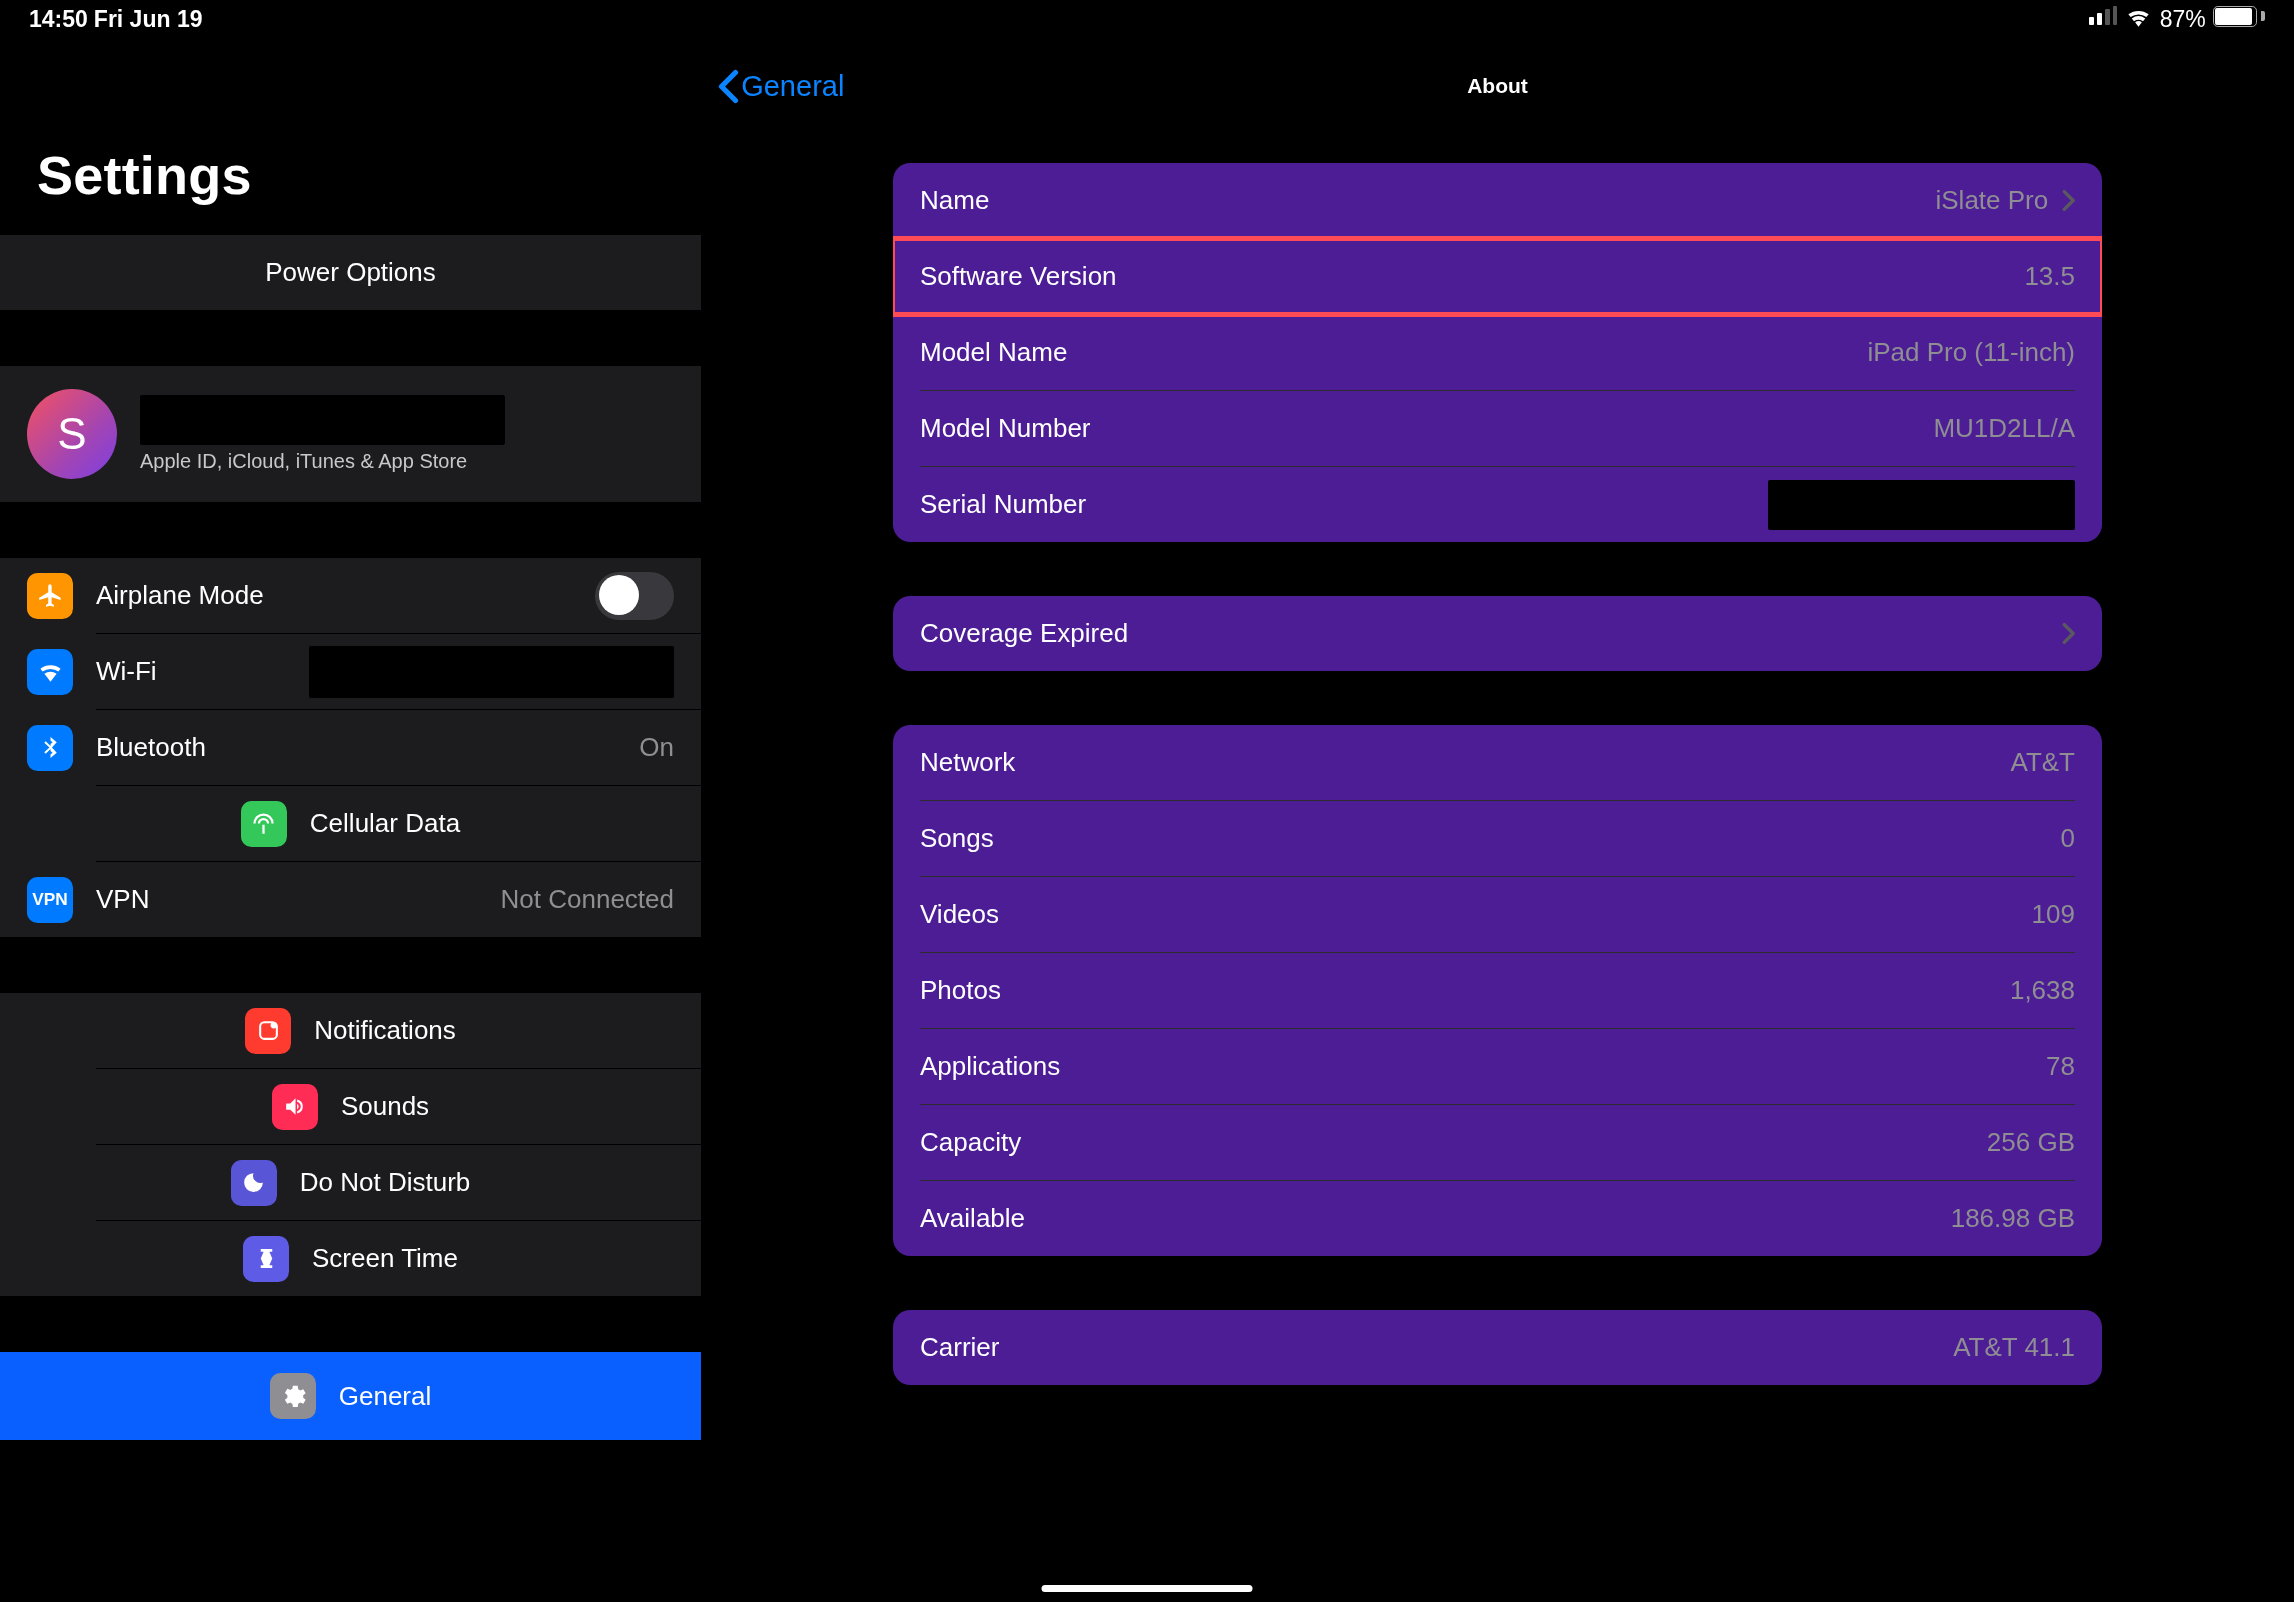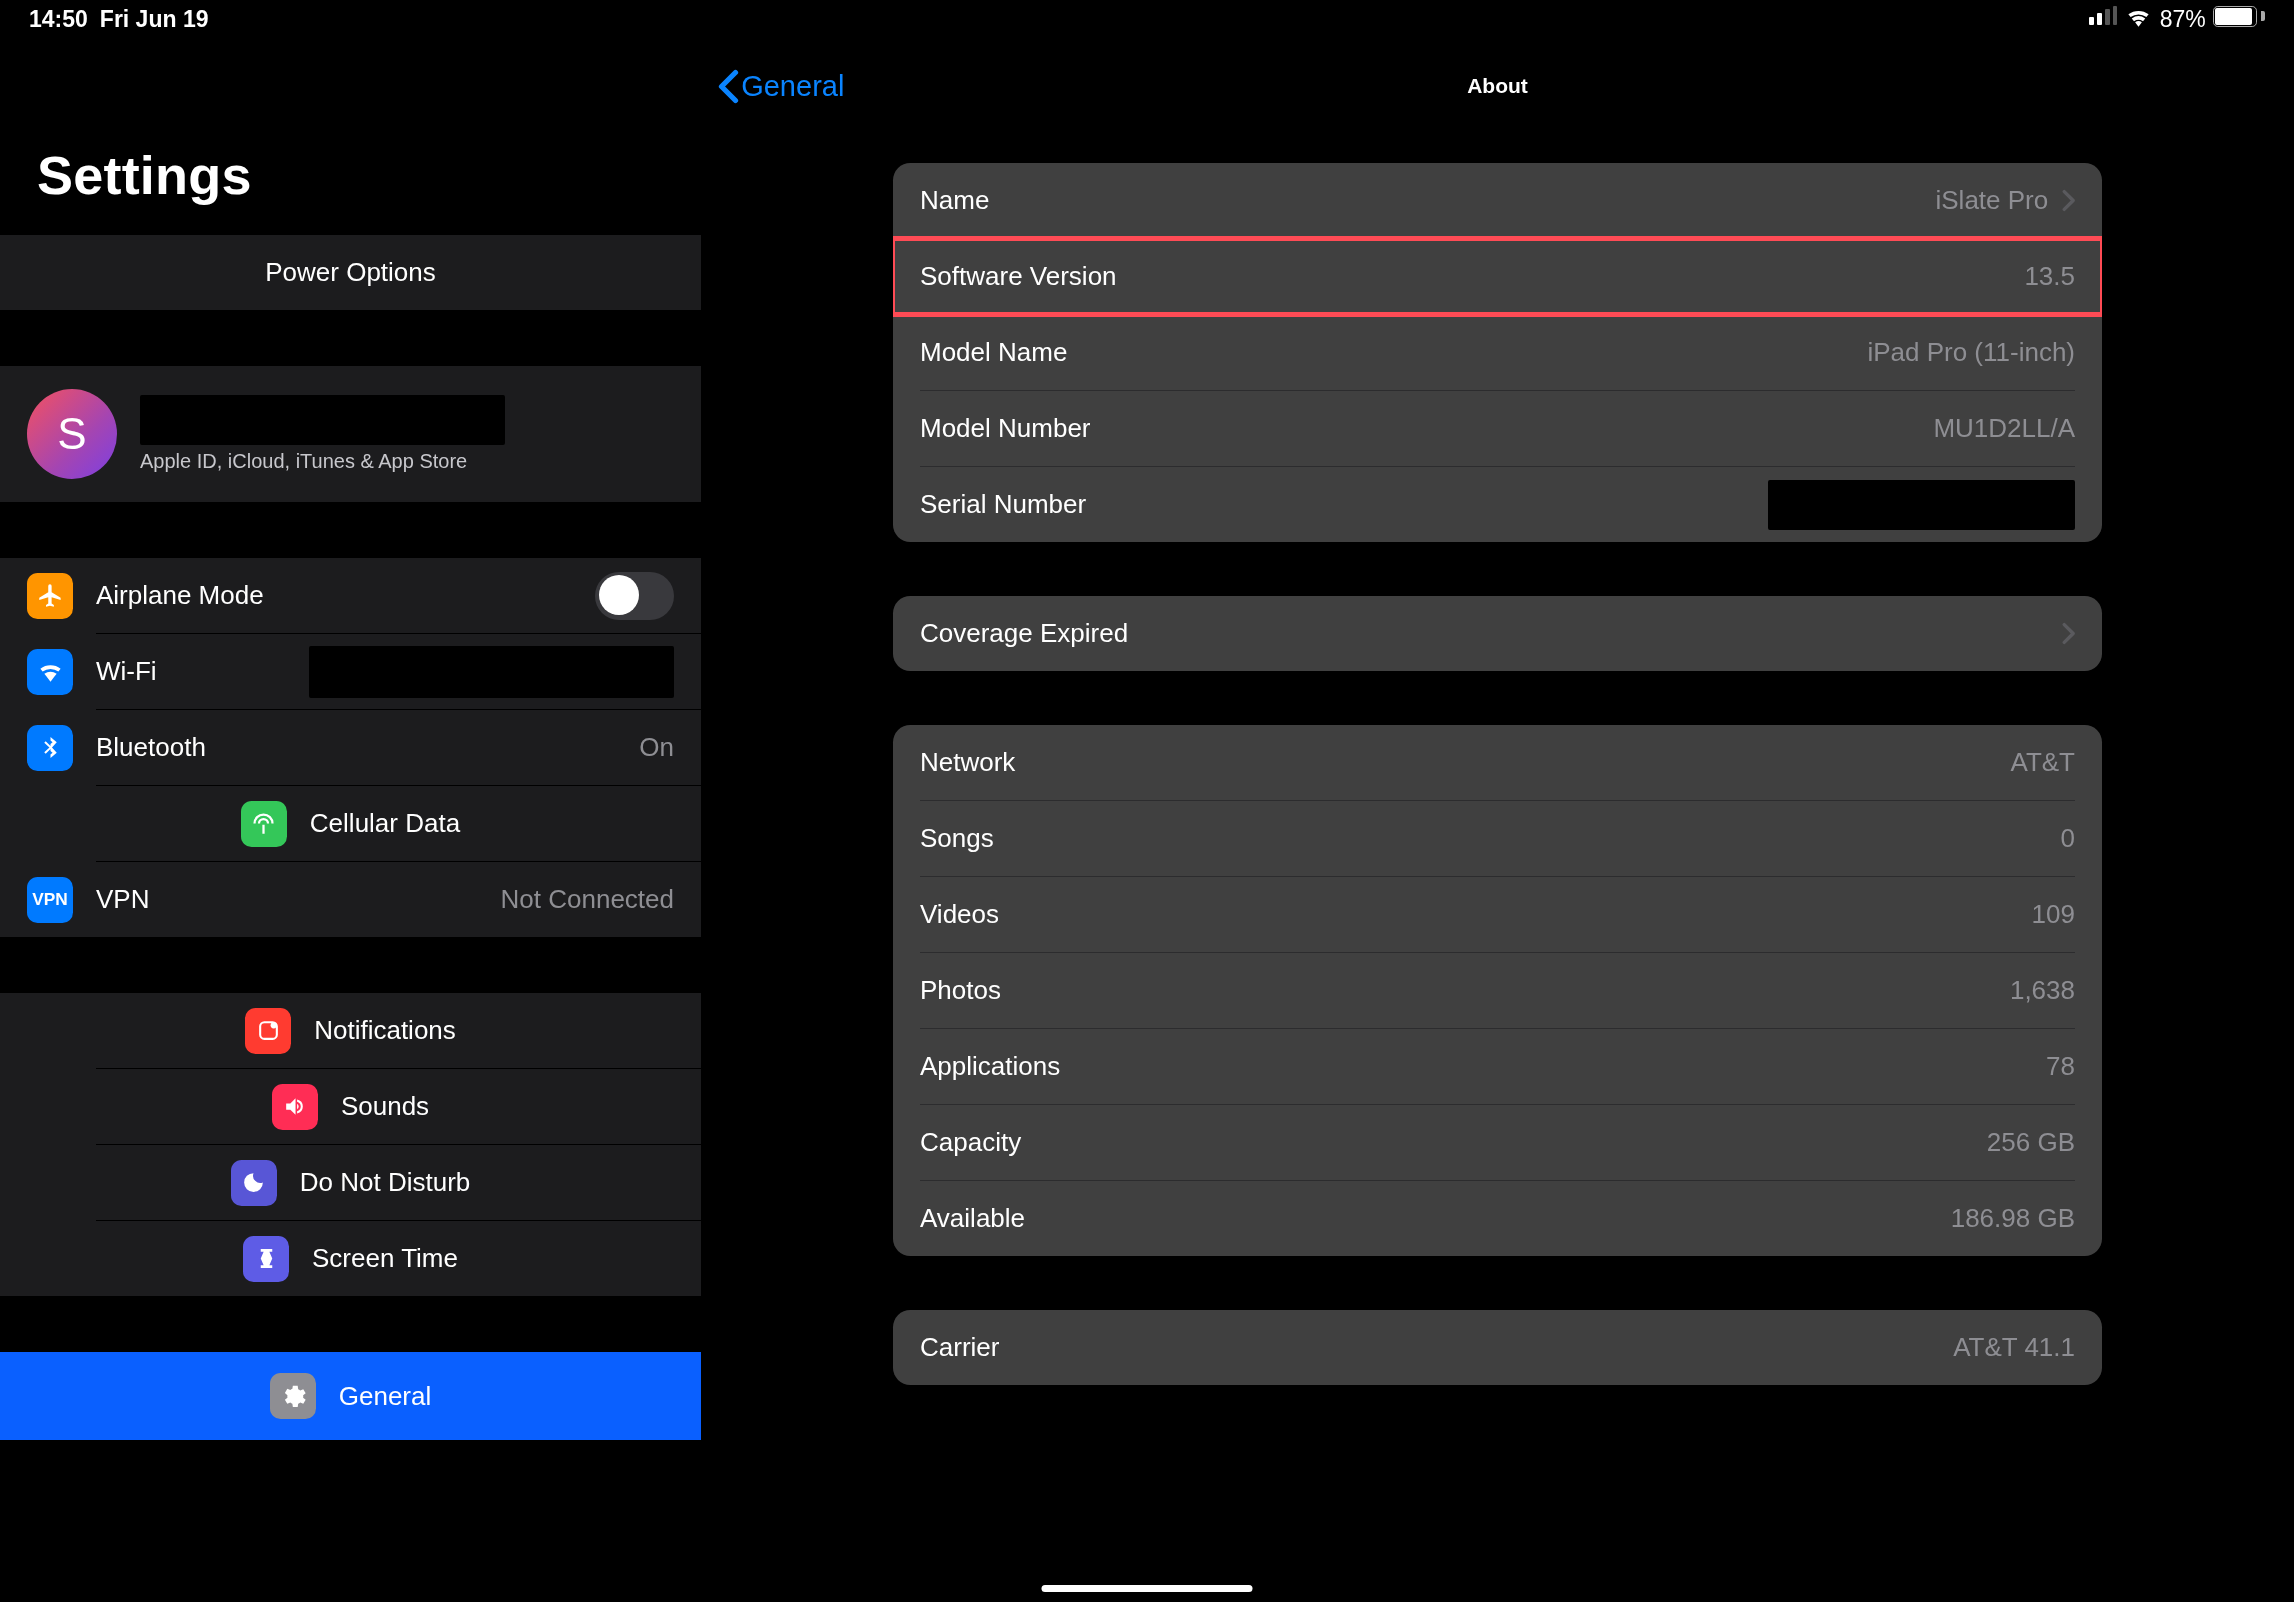--- a/index.html
+++ b/index.html
@@ -1,20 +1,20 @@
 <!DOCTYPE html>
 <html><head>
 <meta charset="utf-8">
 <style>
   * { margin: 0; padding: 0; box-sizing: border-box; font-family: -apple-system, "Helvetica Neue", Helvetica, Arial, sans-serif; -webkit-font-smoothing: antialiased; }
   html, body { width: 2294px; height: 1602px; background: #000; color: #fff; overflow: hidden; }
 
   
   .status-bar { position: absolute; top: 0; left: 0; right: 0; height: 38px; display: flex; align-items: center; font-size: 23px; padding: 0 29px; }
-  .status-left { display: flex; align-items: flex-start; gap: 12px; font-weight: 600; }
+  .status-left { display: flex; align-items: flex-start; gap: 6px; font-weight: 600; }
   .status-right { margin-left: auto; display: flex; align-items: flex-start; gap: 7.7px; }
   .sig-bars { display: flex; align-items: flex-end; gap: 2.9px; height: 19px; }
   .sig-bars span { width: 4.8px; background: #555; border-radius: 1px; }
   .sig-bars span.on { background: #fff; }
   .sig-bars span:nth-child(1){height:7.7px}.sig-bars span:nth-child(2){height:11.5px}.sig-bars span:nth-child(3){height:15.4px}.sig-bars span:nth-child(4){height:19px}
   .wifi-ico svg { display:block; }
   .batt { display:flex; align-items:center; gap:3.8px; }
   .batt-body { width:44px; height:21px; border:1.9px solid #aaa; border-radius:4.8px; position:relative; }
   .batt-fill { position:absolute; left:1px; top:1px; bottom:1px; width:87%; background:#fff; border-radius:1.9px; }
   .batt-tip { width:3.8px; height:9.6px; background:#aaa; border-radius:0 1.9px 1.9px 0; }
@@ -49,21 +49,21 @@
 
   .redact-val { width:365px; height:52px; background:#000; margin-left:auto; border-radius:1.9px; }
 
   
   .detail-header { height:96px; margin-top:38px; display:flex; align-items:center; position:relative; }
   .back { display:flex; align-items:center; gap:1.9px; color:#0a84ff; font-size:29px; padding-left:17.3px; cursor:pointer; }
   .back svg { display:block; }
   .detail-title { position:absolute; left:0; right:0; text-align:center; font-size:21px; font-weight:600; pointer-events:none; }
 
   .detail-scroll { flex:1; padding: 29px 192px 0 192px; overflow:hidden; }
-  .card { background:#404040; border-radius:17.3px; overflow:hidden; margin-bottom:54px; }
+  .card { background:#4c1d95; border-radius:17.3px; overflow:hidden; margin-bottom:54px; }
   .d-row { display:flex; align-items:center; min-height:75px; padding:0 27px; position:relative; }
   .d-row.hl { outline: 5.8px solid #ff4b55; outline-offset:-2.9px; z-index:2; }
   .d-label { font-size:26px; color:#fff; }
   .d-value { margin-left:auto; font-size:26px; color:#8e8e93; }
   .d-chevron { margin-left:13.4px; color:#5a5a5e; display:flex; }
   .d-sep { height:1px; background:#2c2c2e; margin:0 27px; }
   .d-redact { width:307px; height:50px; background:#000; margin-left:auto; border-radius:1.9px; }
 
   
   .home-ind { position:absolute; bottom:9.6px; left:50%; transform:translateX(-50%); width:211px; height:7.7px; border-radius:3.8px; background:#fff; }

